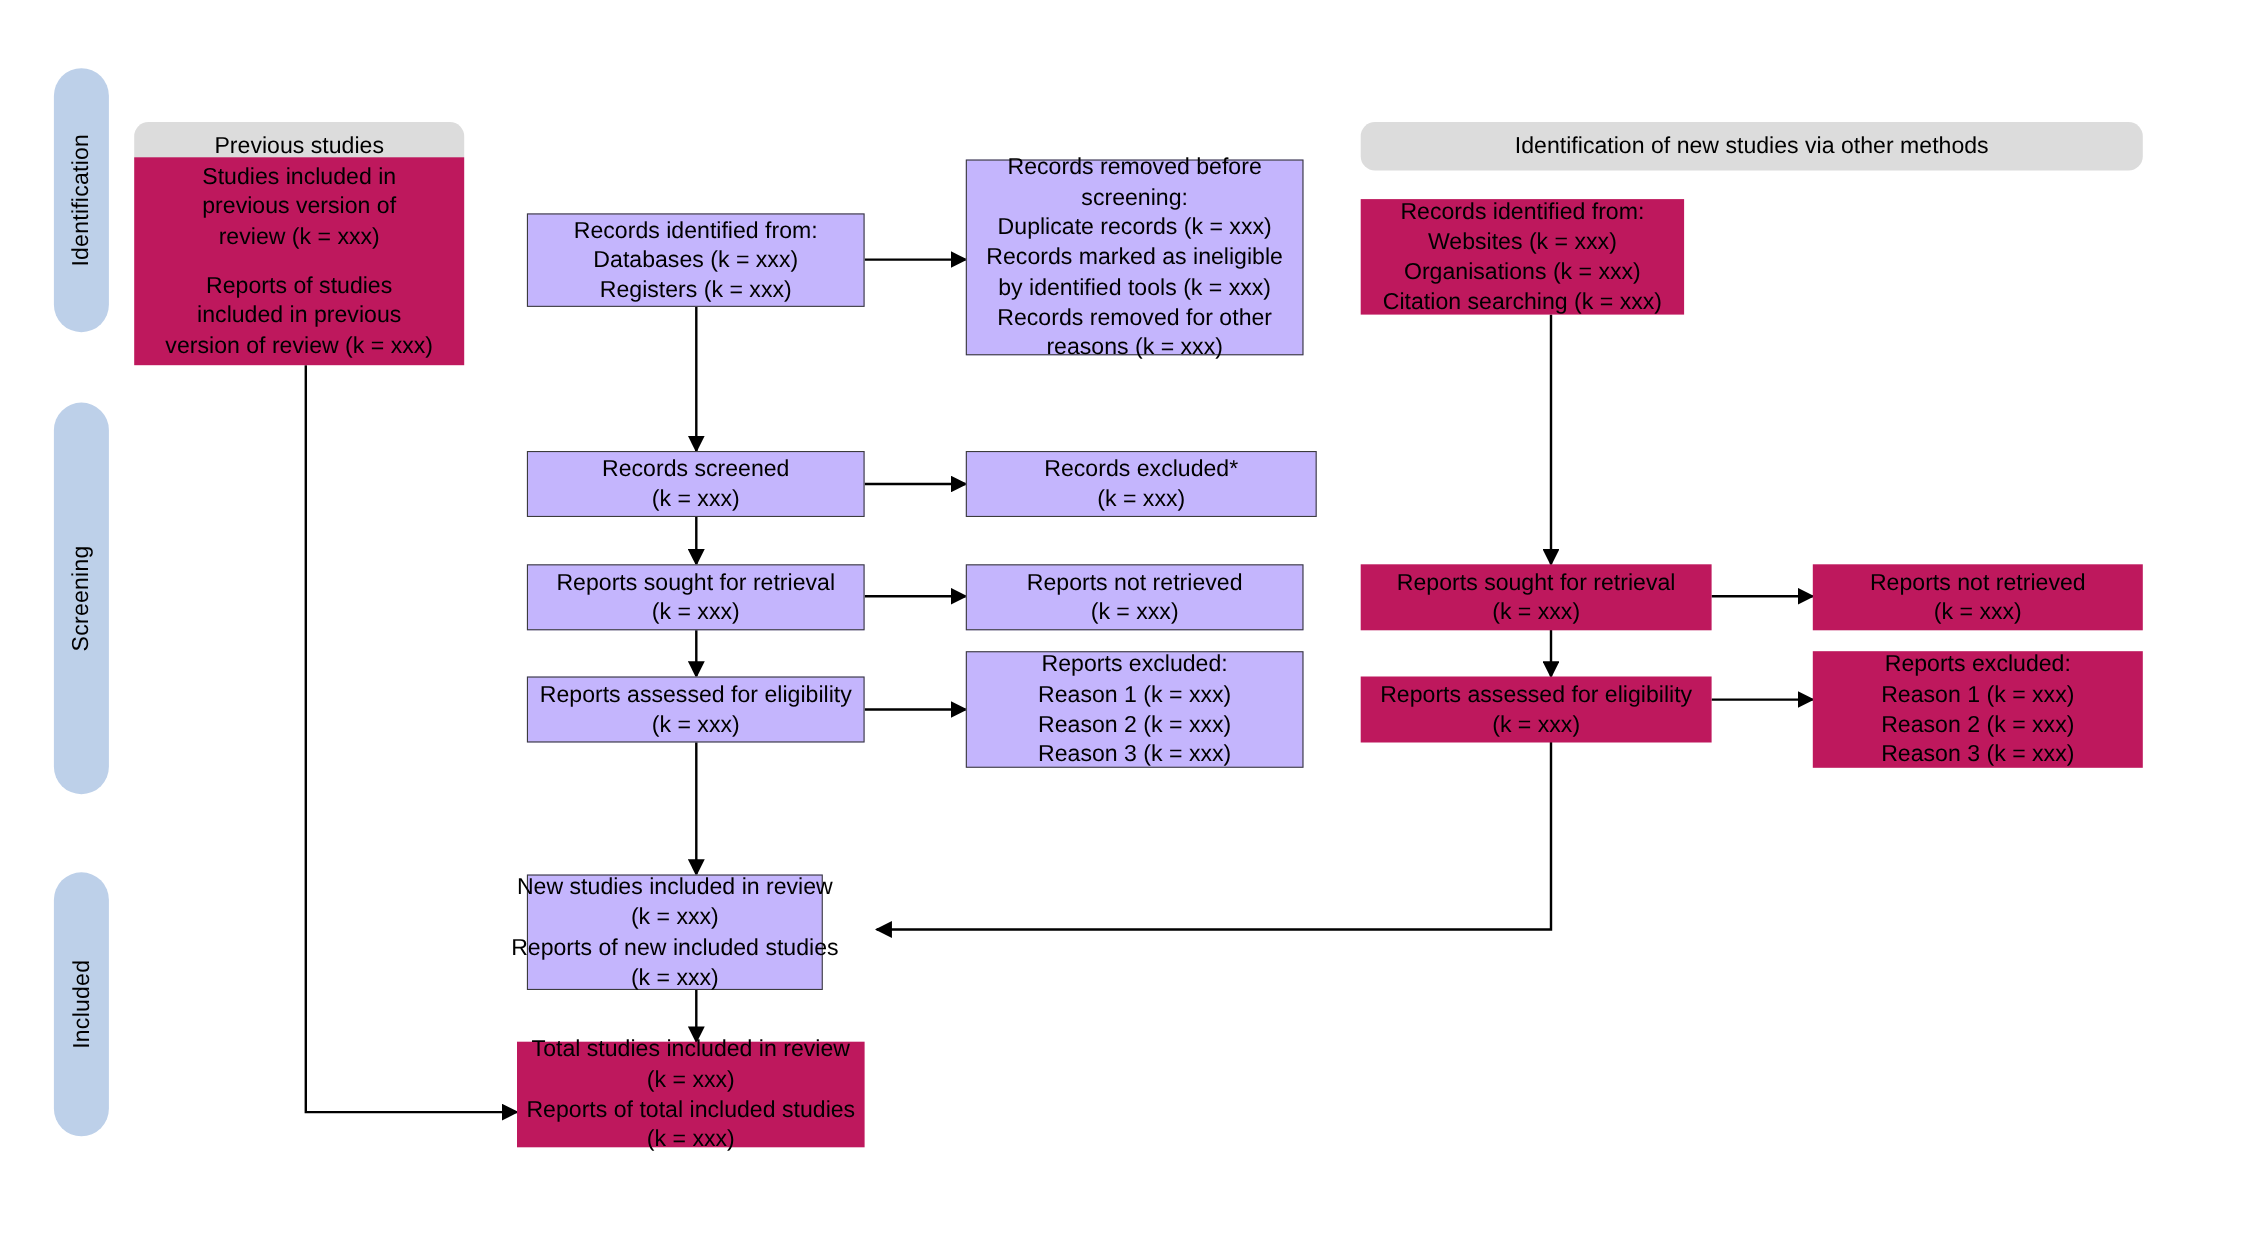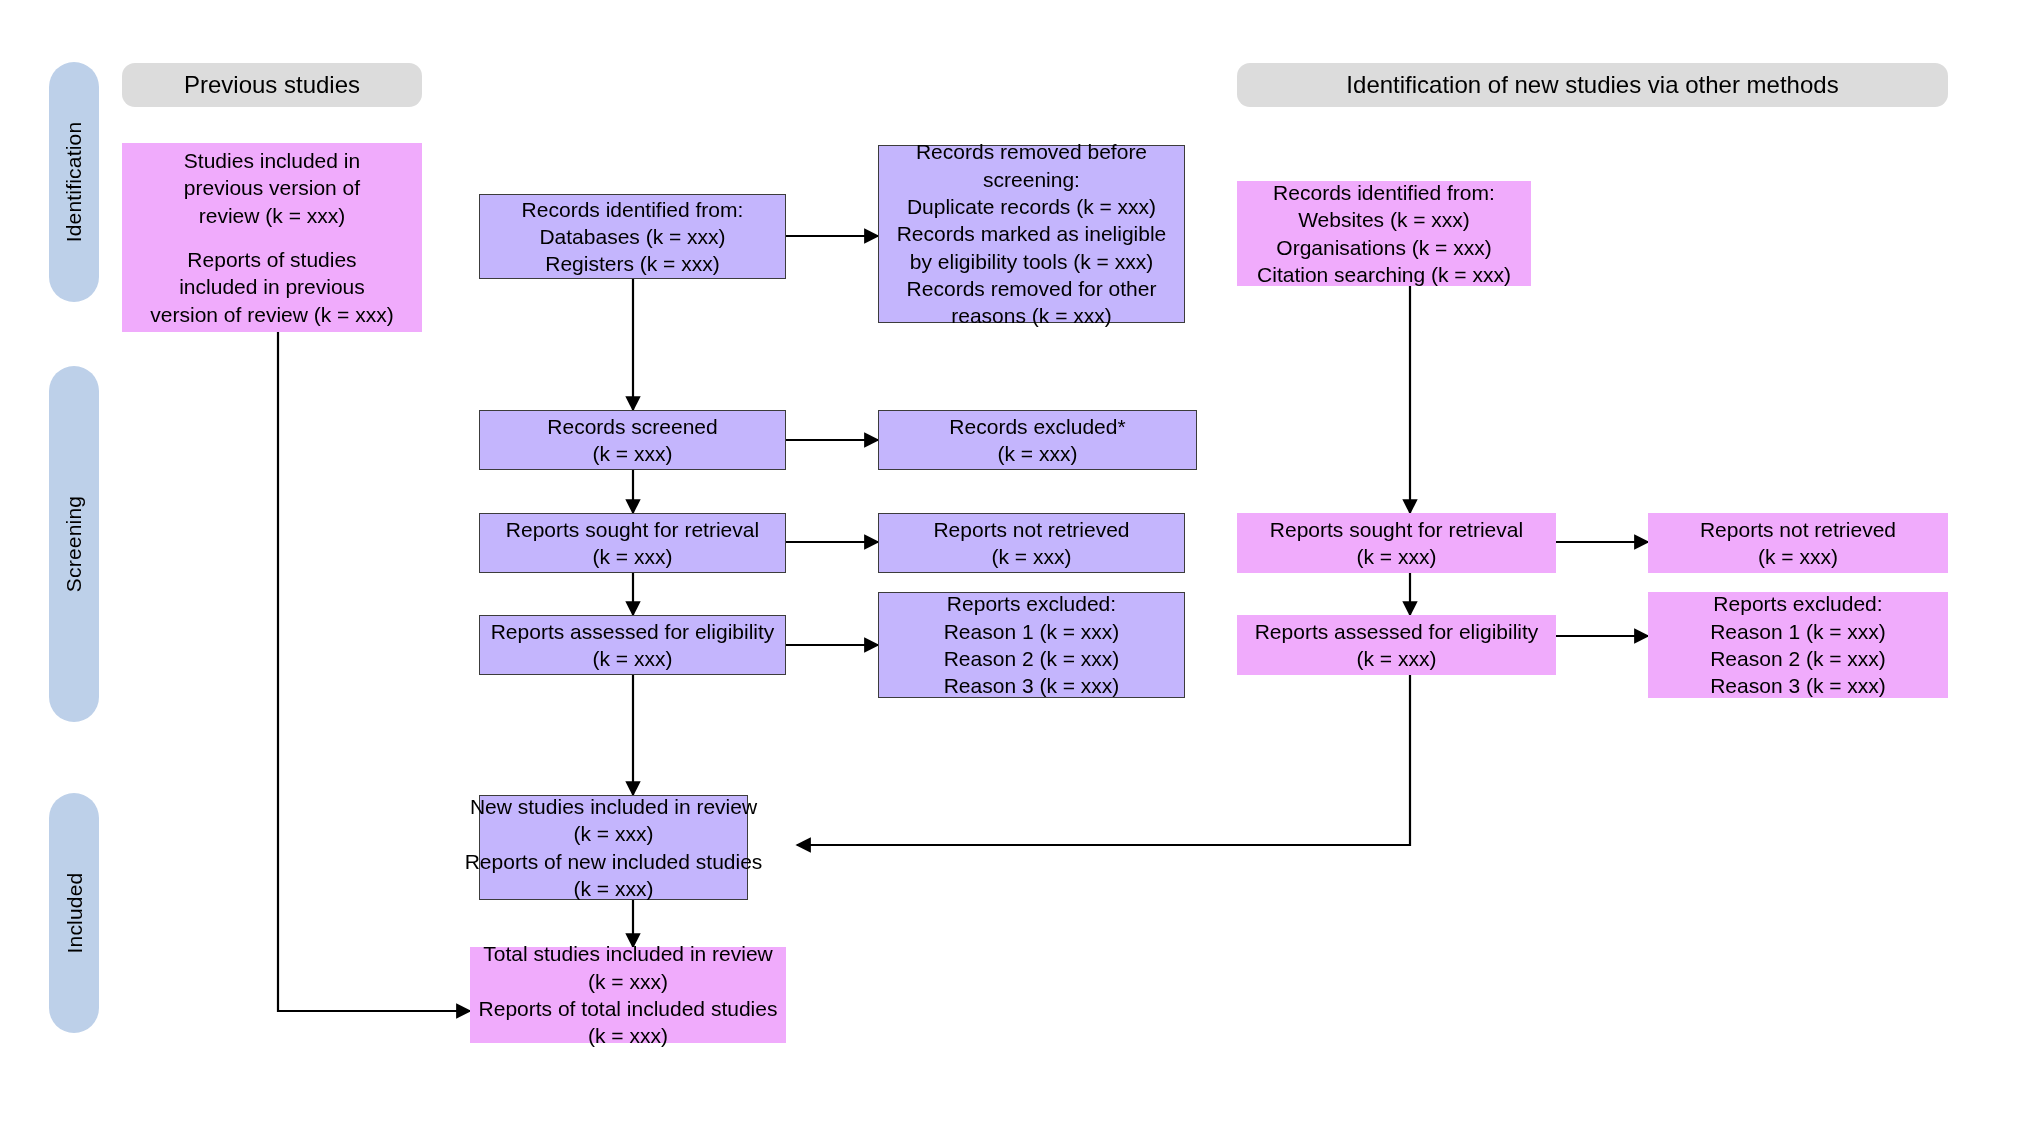--- a/index.html
+++ b/index.html
@@ -38,24 +38,25 @@
   }
 
   
   .col-header {
     position: absolute;
     border-radius: 13px;
     display: flex;
     align-items: center;
     justify-content: center;
     text-align: center;
-    font-size: 24px;
+    font-size: 21px;
     line-height: 1.25;
     padding: 0 30px;
     box-sizing: border-box;
+    margin-top: 48px;
   }
   .hdr-grey { background: #dcdcdc; }
   .hdr-orange { background: #f3bf55; }
 
   
   .pbox {
     position: absolute;
     box-sizing: border-box;
     display: flex;
     flex-direction: column;
@@ -64,21 +65,21 @@
     text-align: center;
     font-size: 21px;
     line-height: 1.30;
     padding: 4px 8px;
   }
   .pbox.outline {
     background: #c4b5fd;
     border: 1.6px solid #3c3c3c;
   }
   .pbox.filled {
-    background: #f0abfc;
+    background: #be185d;
     border: none;
   }
   .pbox .ln { display: block; white-space: nowrap; }
   .pbox .gap { height: 20px; }
 
   
   .conn {
     position: absolute;
     left: 0;
     top: 0;
@@ -167,21 +168,21 @@
     <span class="ln">Records identified from:</span>
     <span class="ln">Databases (k = xxx)</span>
     <span class="ln">Registers (k = xxx)</span>
   </div>
 
   <div class="pbox outline" style="left:878px; top:145px; width:307px; height:178px;">
     <span class="ln">Records removed before</span>
     <span class="ln">screening:</span>
     <span class="ln">Duplicate records (k = xxx)</span>
     <span class="ln">Records marked as ineligible</span>
-    <span class="ln">by eligibility tools (k = xxx)</span>
+    <span class="ln">by identified tools (k = xxx)</span>
     <span class="ln">Records removed for other</span>
     <span class="ln">reasons (k = xxx)</span>
   </div>
 
   <div class="pbox outline" style="left:479px; top:410px; width:307px; height:60px;">
     <span class="ln">Records screened</span>
     <span class="ln">(k = xxx)</span>
   </div>
 
   <div class="pbox outline" style="left:878px; top:410px; width:319px; height:60px;">

